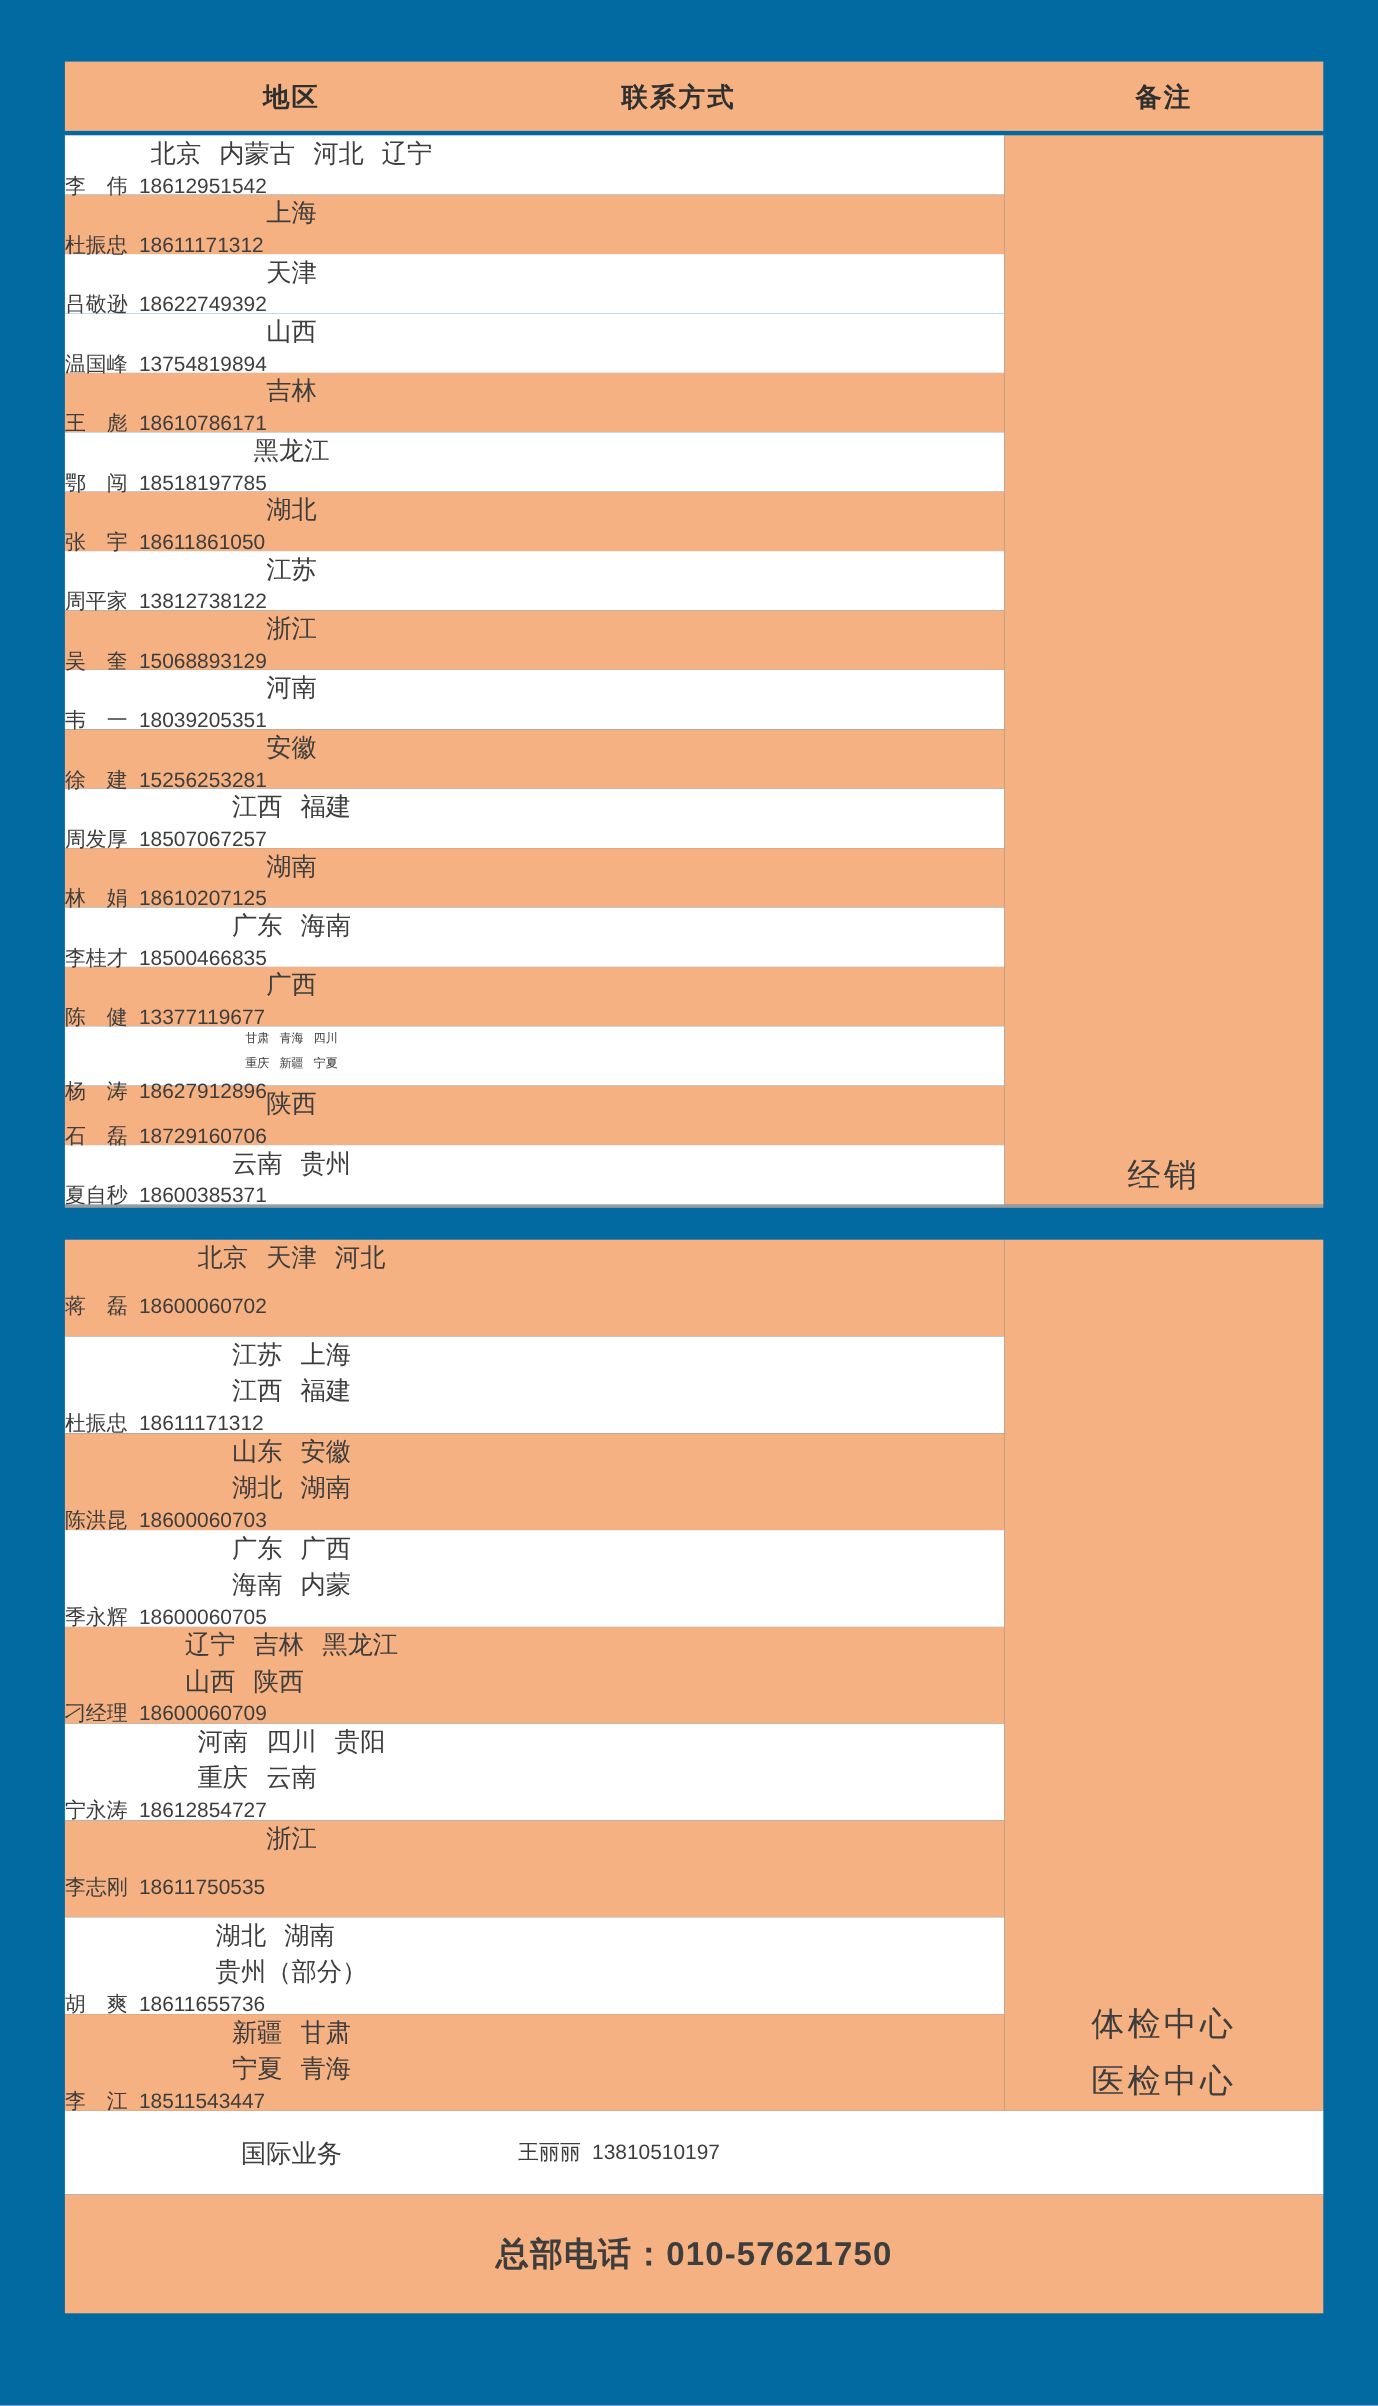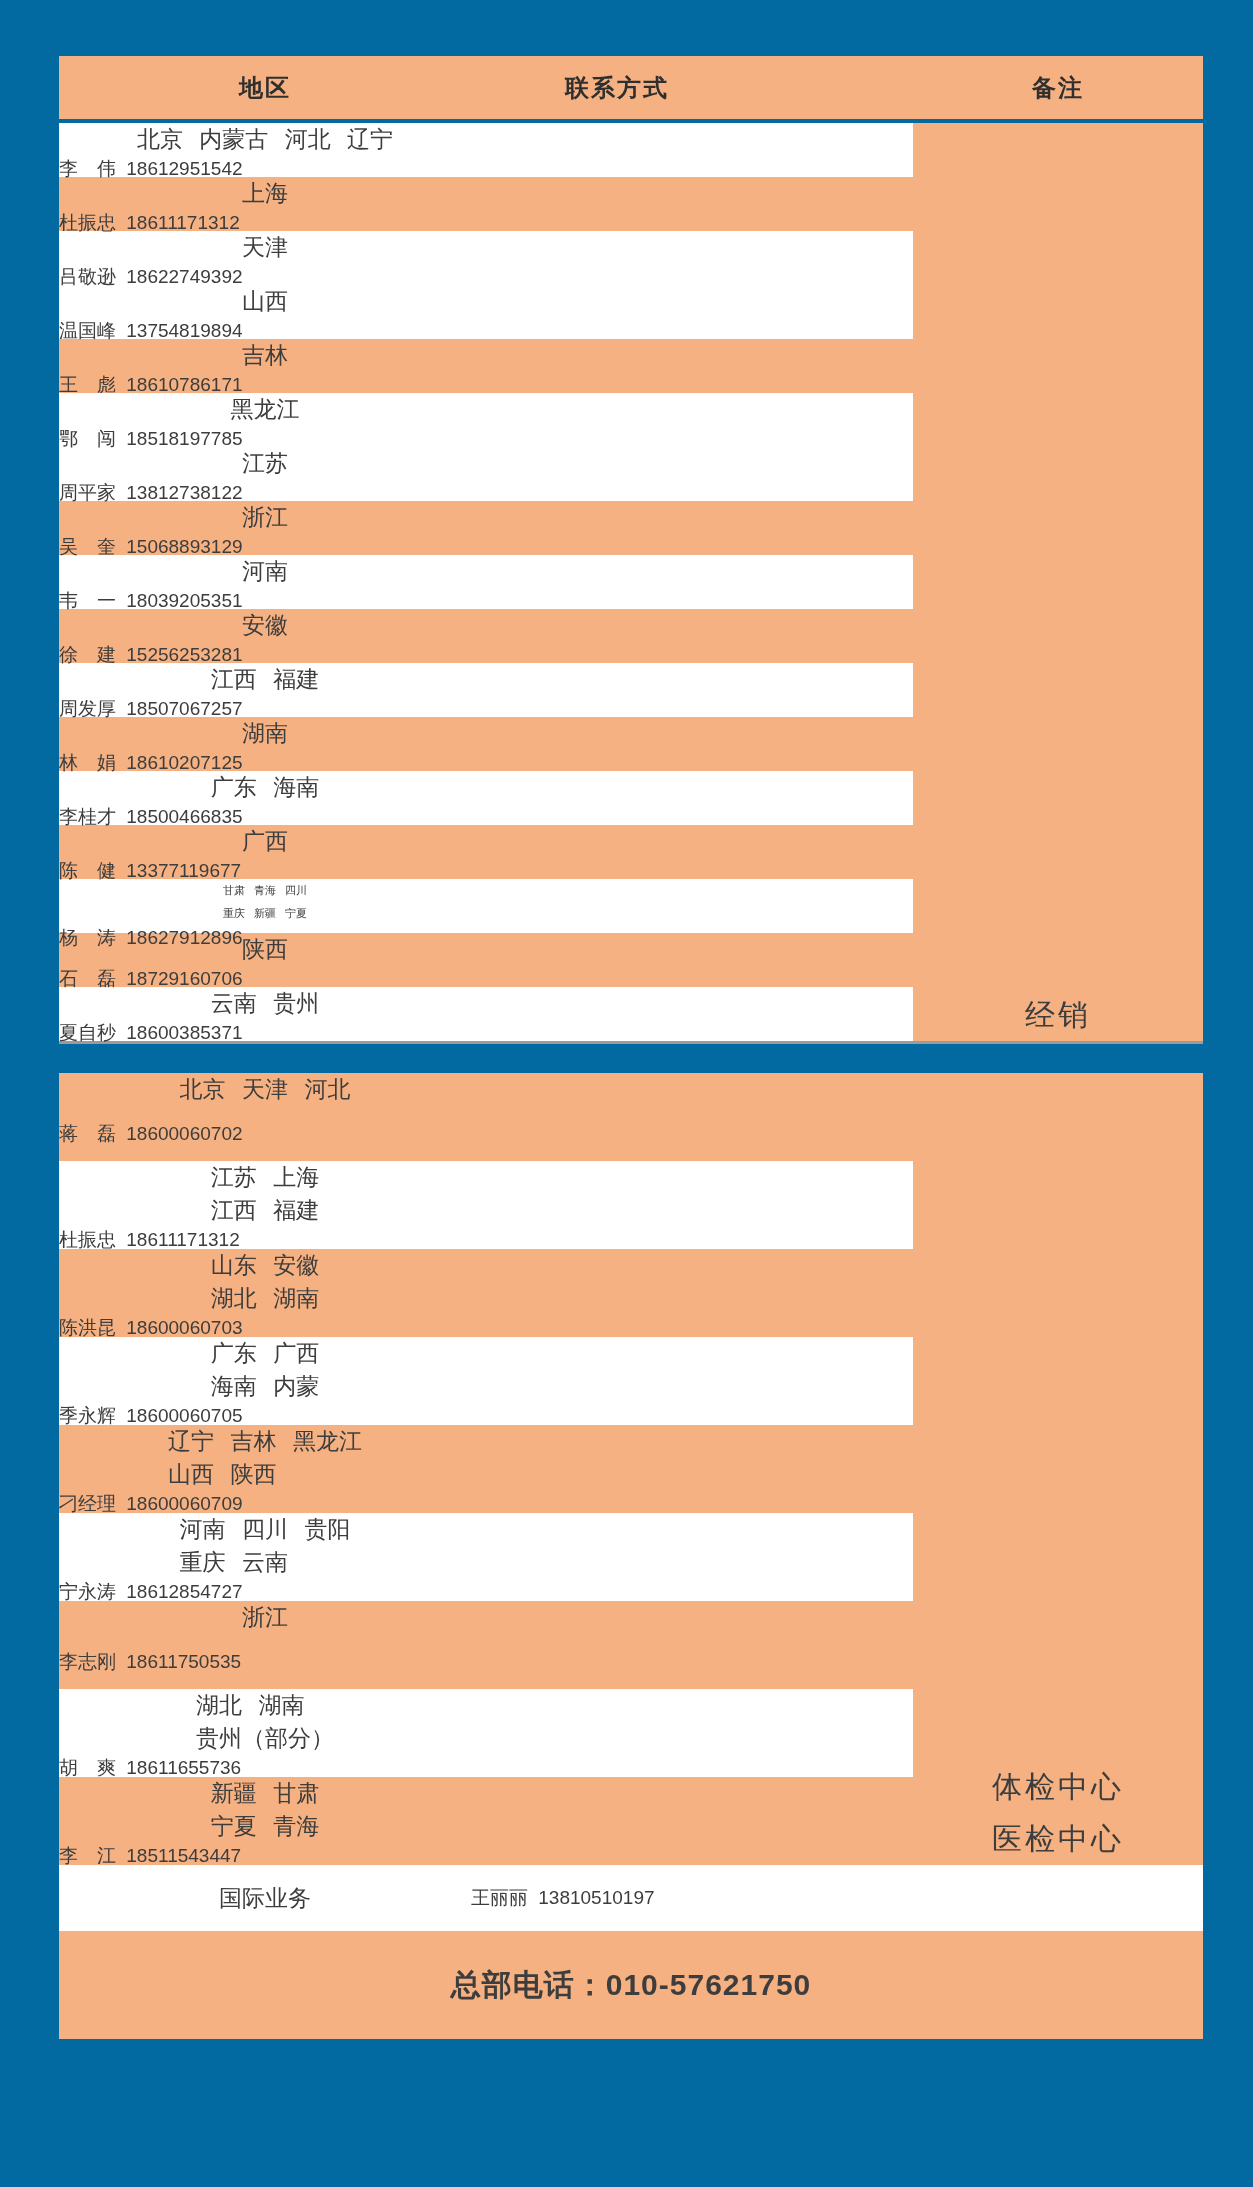--- a/index.html
+++ b/index.html
@@ -37,21 +37,21 @@
     font-size:23px; text-align:center;
   }
   .region-inner { display:inline-block; text-align:left; line-height:33px; word-spacing:10px; }
   .region-cell.small .region-inner { font-size:11px; line-height:23px; word-spacing:6px; }
 
   .contact-cell { flex:1; display:flex; align-items:center; font-size:19px; word-spacing:5px; }
 
   .divider { height:3px; background:#9b9b9b; }
   .sect-gap { height:29px; }
 
-  .intl-row { display:flex; height:66px; background:#ffffff; }
+  .intl-row { display:flex; height:76px; background:#ffffff; }
 
   .footer-bar {
     height:108px; background:var(--orange);
     display:flex; align-items:center; justify-content:center;
     font-size:30px; font-weight:bold; color:#3d3d3d; letter-spacing:1px;
   }
 </style>
 </head>
 <body>
 
@@ -106,20 +106,28 @@
             </div>
             <div class="contact-cell">王　彪 18610786171</div>
           </div>
           <div class="row white">
             <div class="region-cell">
               <div class="region-inner">
                 <div>黑龙江</div>
               </div>
             </div>
             <div class="contact-cell">鄂　闯 18518197785</div>
+          </div>
+          <div class="row orange">
+            <div class="region-cell">
+              <div class="region-inner">
+                <div>湖北</div>
+              </div>
+            </div>
+            <div class="contact-cell">张　宇 18611861050</div>
           </div>
           <div class="row white">
             <div class="region-cell">
               <div class="region-inner">
                 <div>江苏</div>
               </div>
             </div>
             <div class="contact-cell">周平家 13812738122</div>
           </div>
           <div class="row orange">

